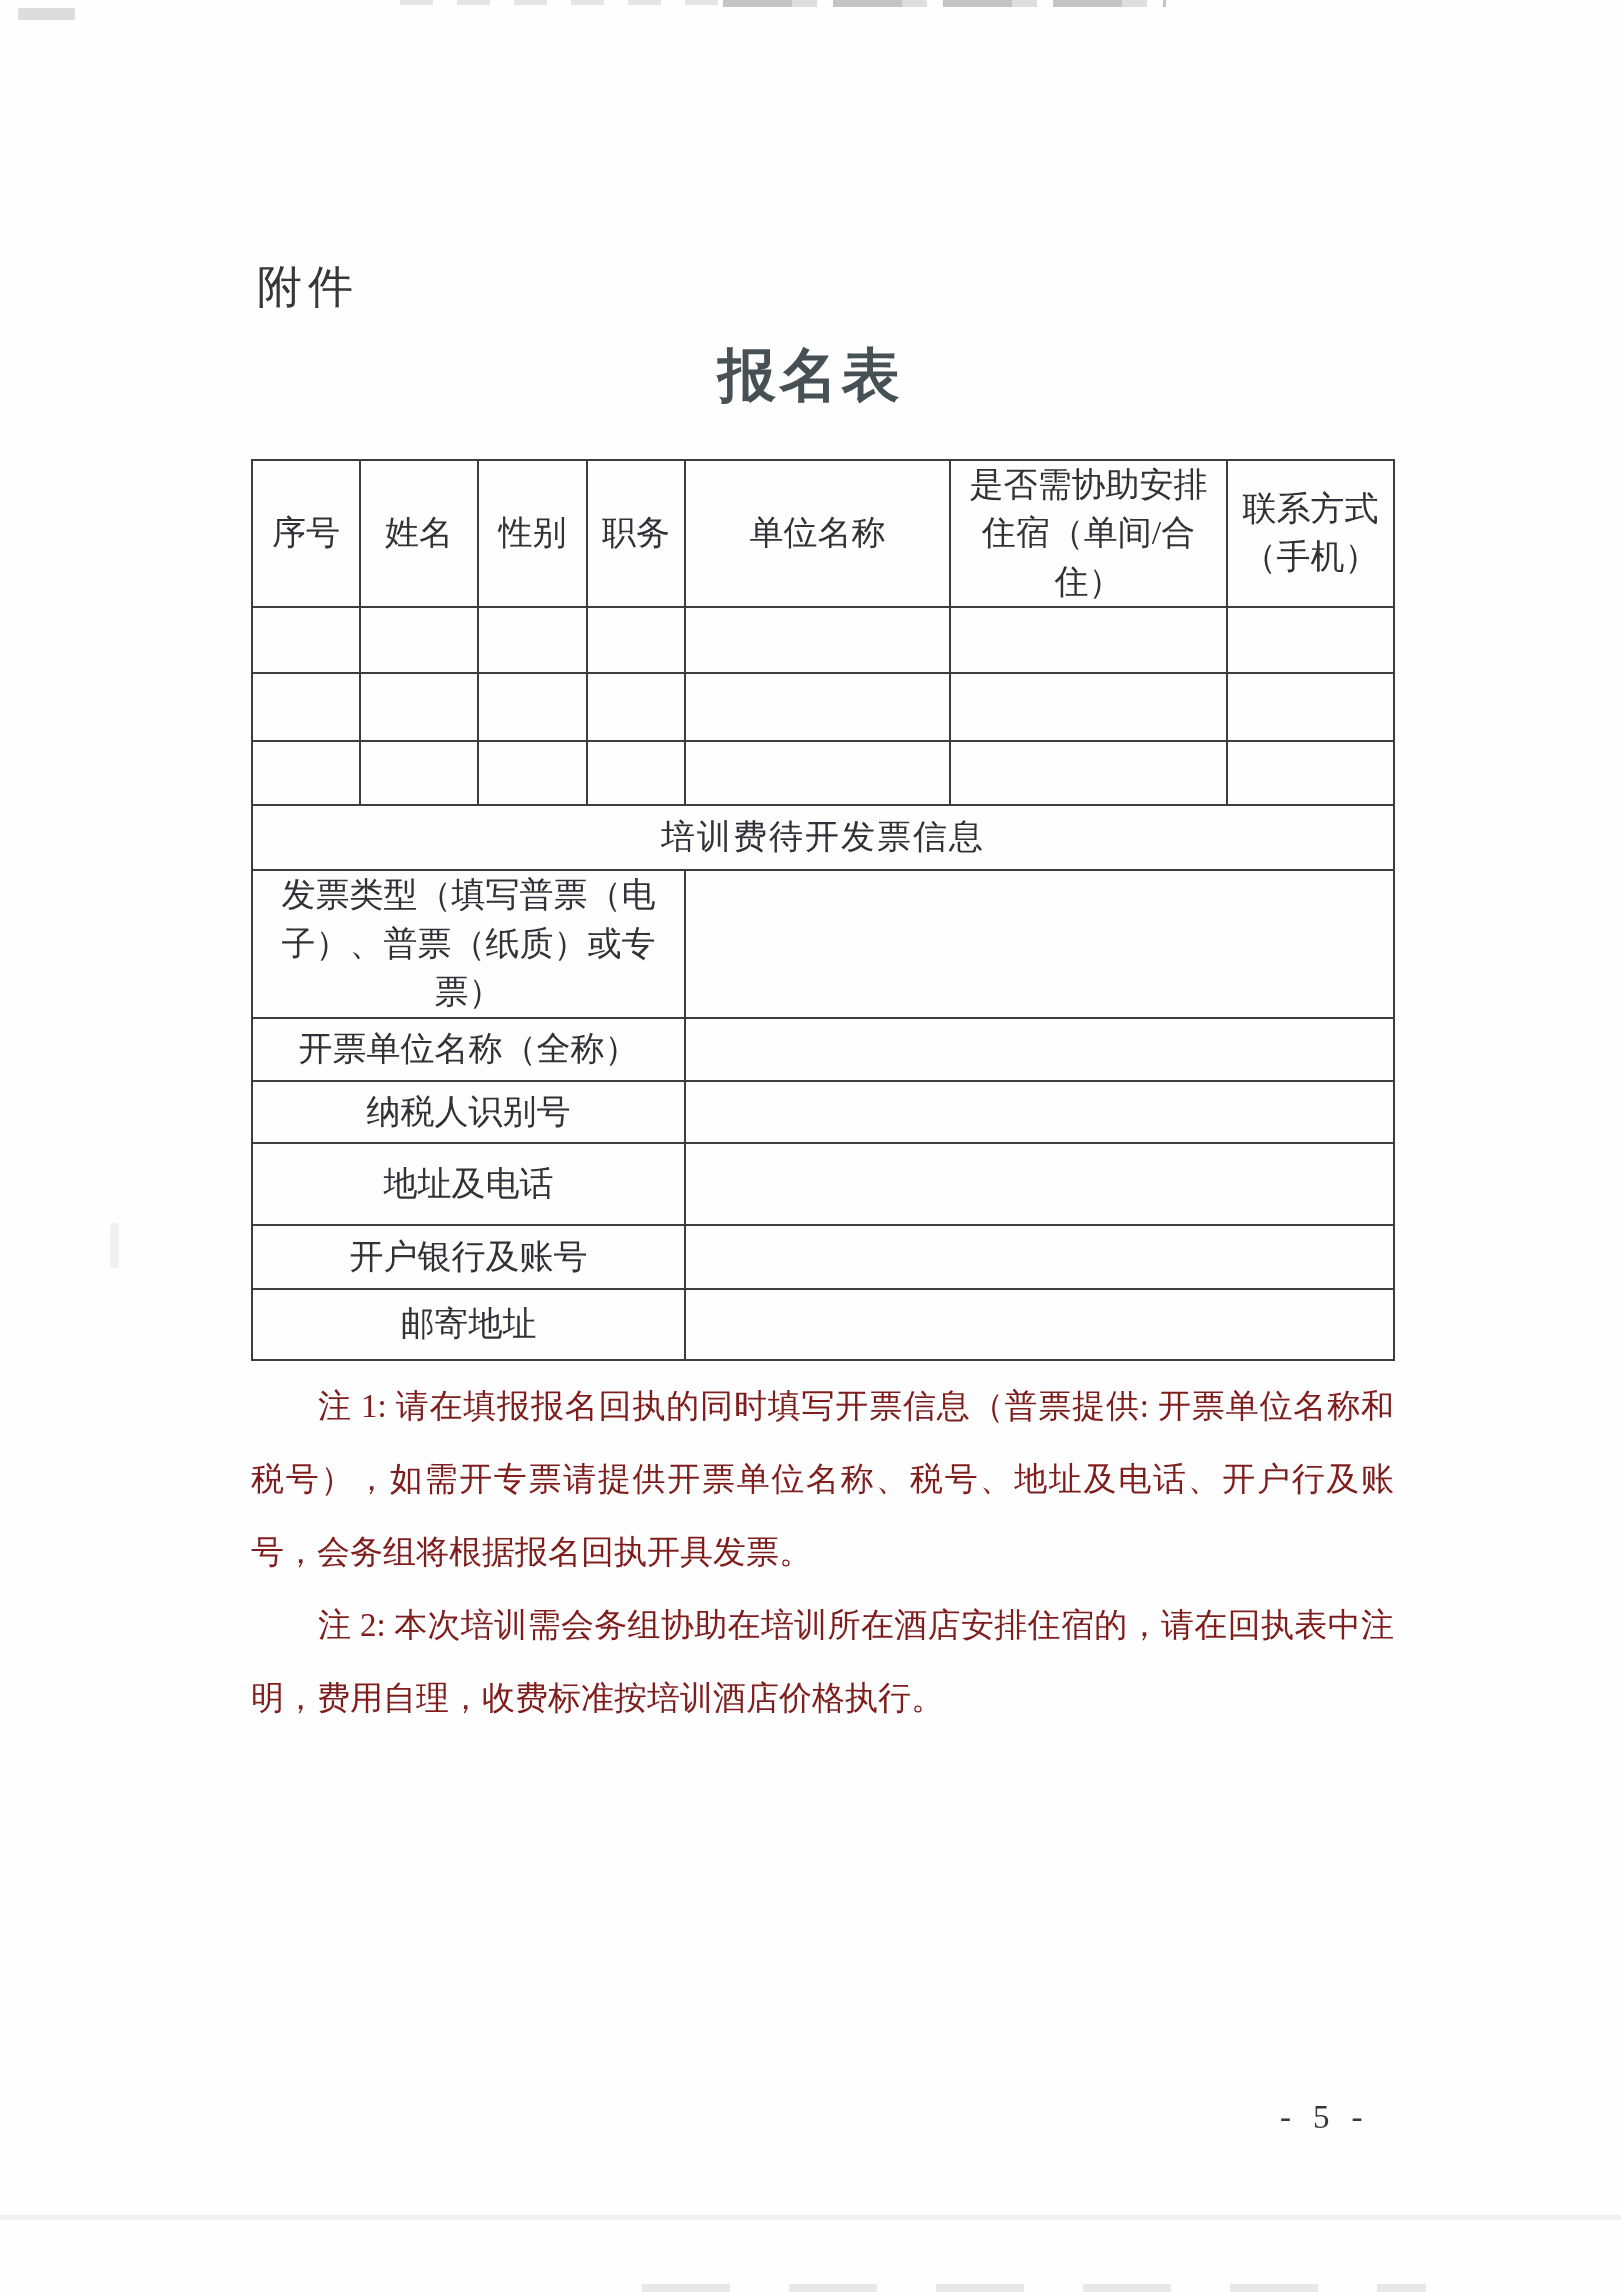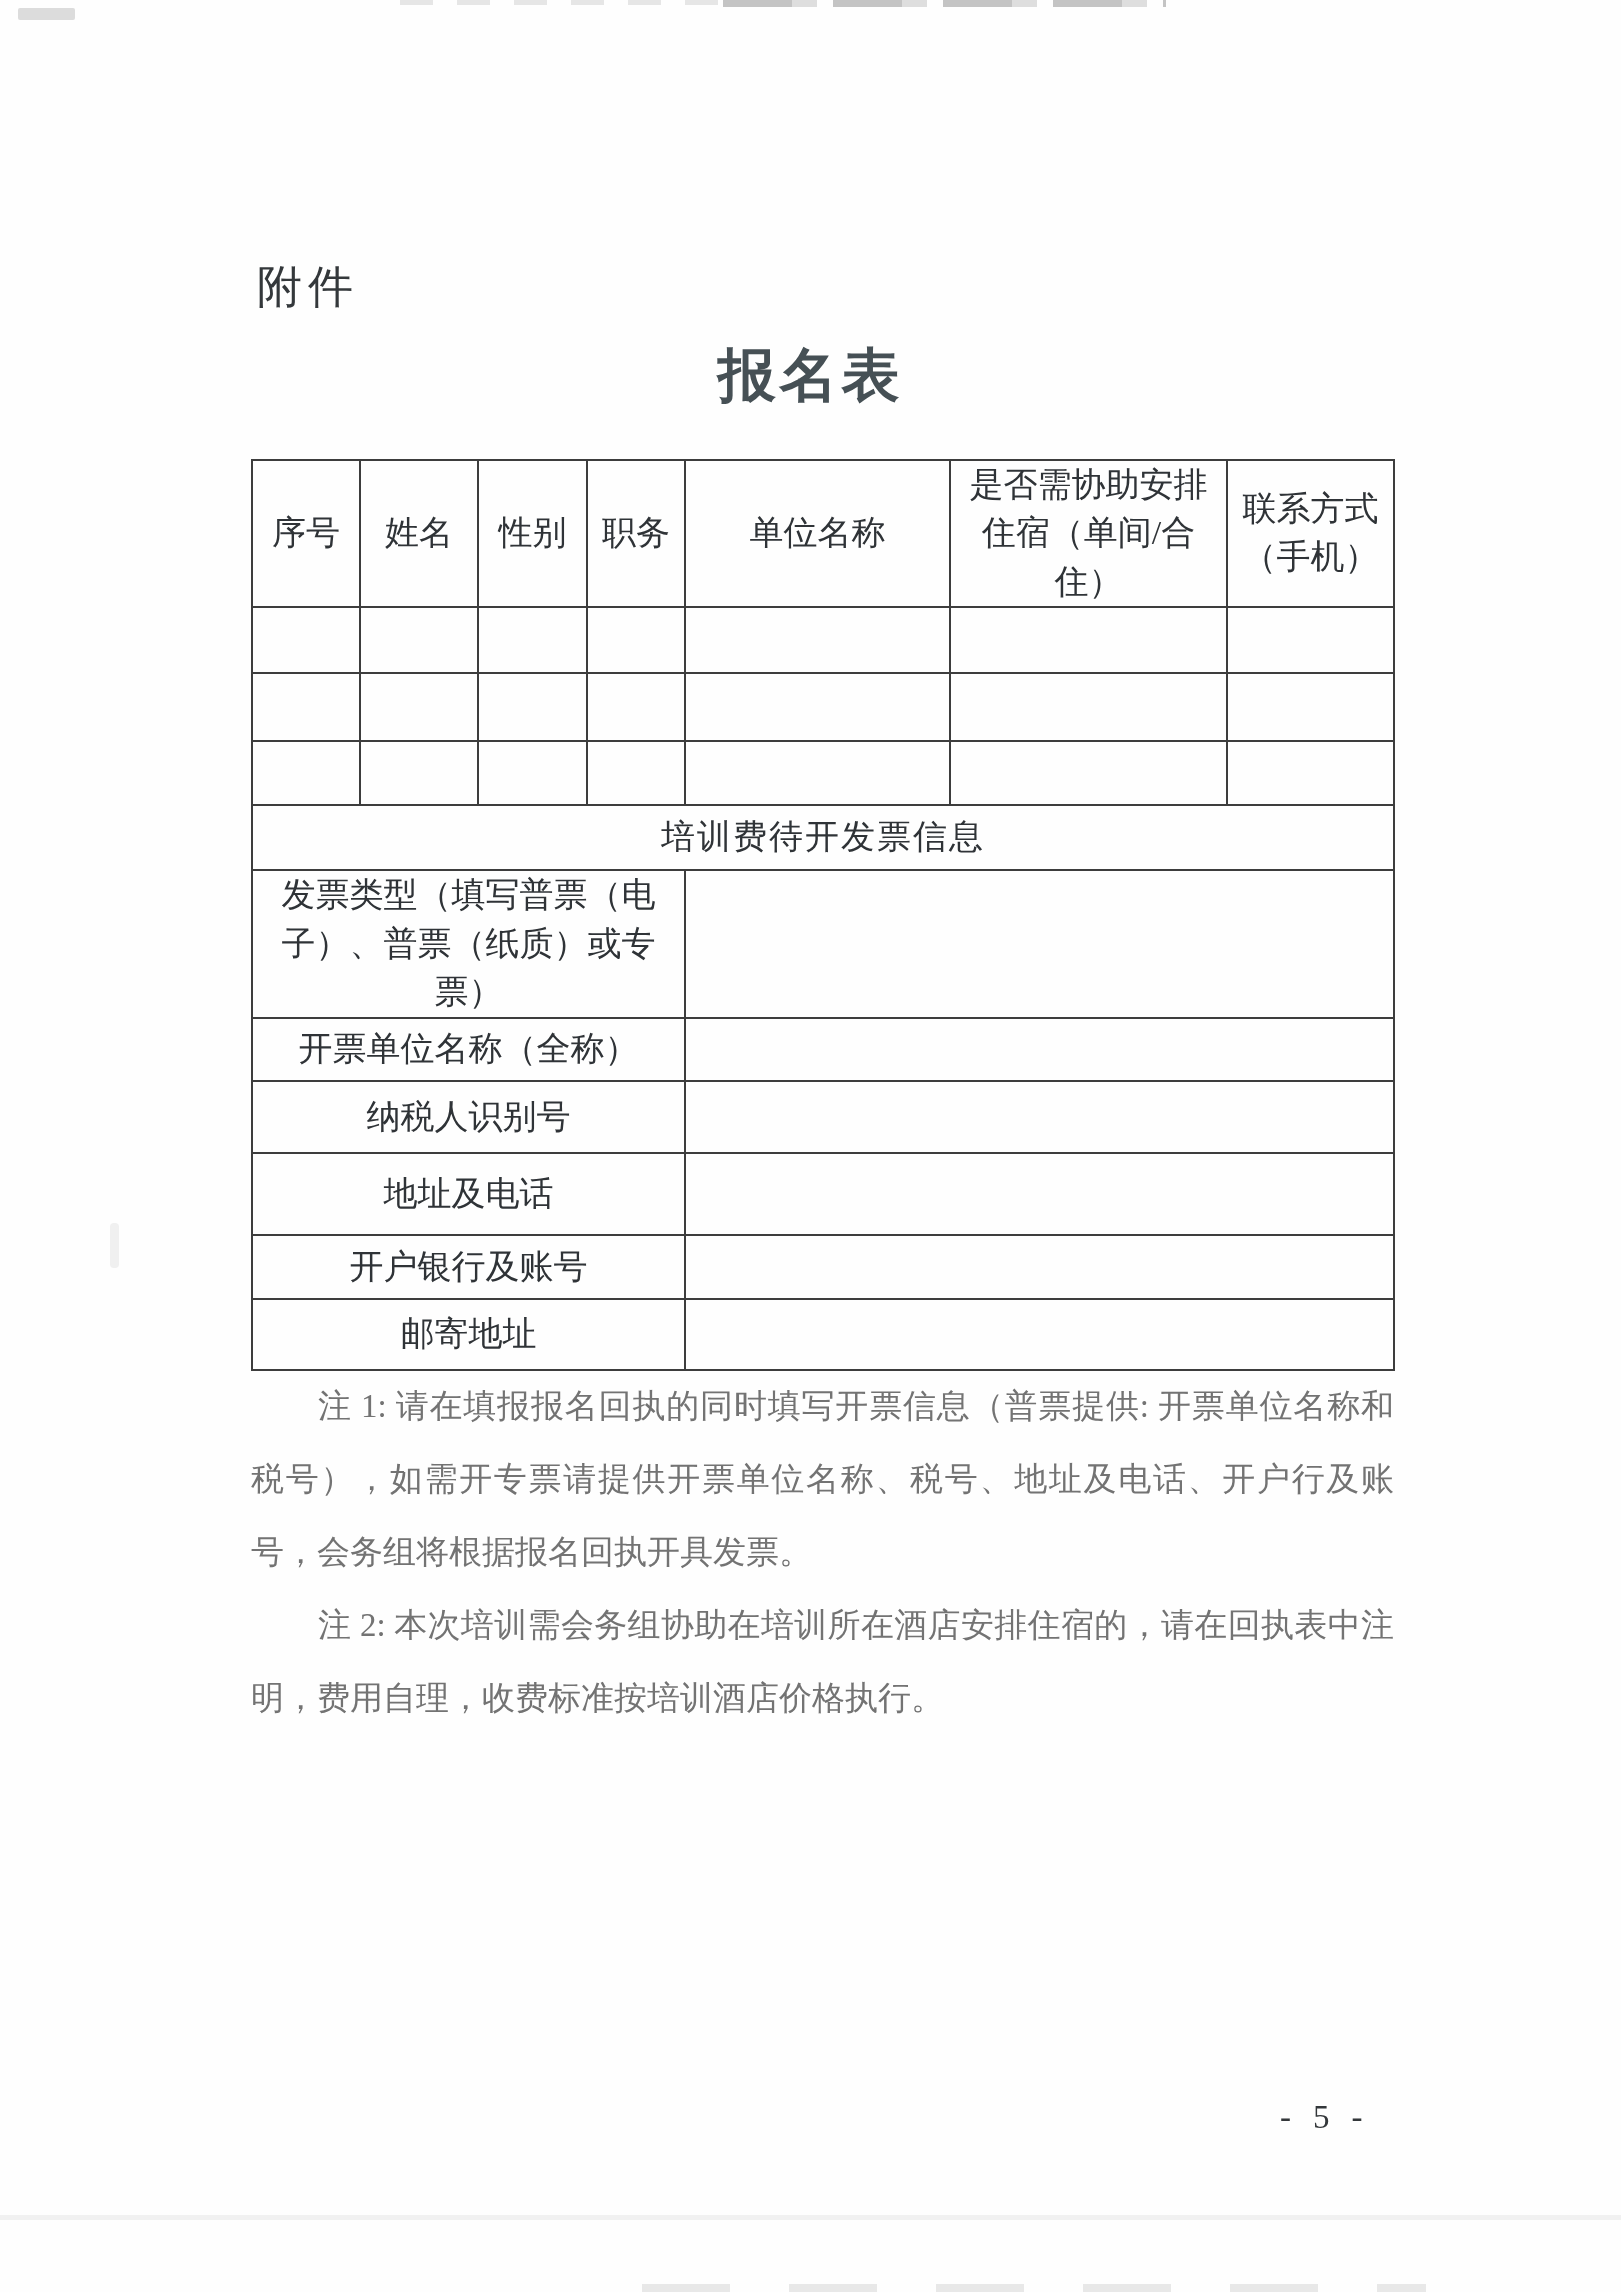--- a/index.html
+++ b/index.html
@@ -58,42 +58,42 @@
     color: #2f3337;
     overflow: hidden;
   }
   tr.r-head      { height: 124px; }
   tr.r-empty-1   { height: 66px; }
   tr.r-empty-2   { height: 68px; }
   tr.r-empty-3   { height: 64px; }
   tr.r-section   { height: 65px; margin-top: 26px; }
   tr.r-inv-type  { height: 148px; }
   tr.r-inv-unit  { height: 63px; }
-  tr.r-inv-tax   { height: 72px; border-radius: 15px; }
+  tr.r-inv-tax   { height: 62px; border-radius: 15px; }
   tr.r-inv-addr  { height: 82px; }
   tr.r-inv-bank  { height: 64px; }
   tr.r-inv-mail  { height: 71px; }
 
   .th-position { padding: 0 29px; }            
   .section-cell { font-weight: bold; font-size: 35px; letter-spacing: 2px; }
   .inv-label {
     text-align: left; padding: 0 13.7px 0 17.6px;
     font-size: 35px; line-height: 65px;
   }
   .inv-value { }
 
   .notes {
     position: absolute; left: 251px; top: 1370px; width: 1143px;
   }
   .notes p {
     margin: 0;
     font-size: 33px; line-height: 73px;
     text-indent: 67px;
     text-align: justify;
-    color: #737373;
+    color: #7f1d1d;
   }
 
   .pageno {
     position: absolute; left: 1280px; top: 2099px;
     font-size: 33px; letter-spacing: 6.9px; color: #33373a;
     white-space: pre;
   }
 </style>
 </head>
 <body>

